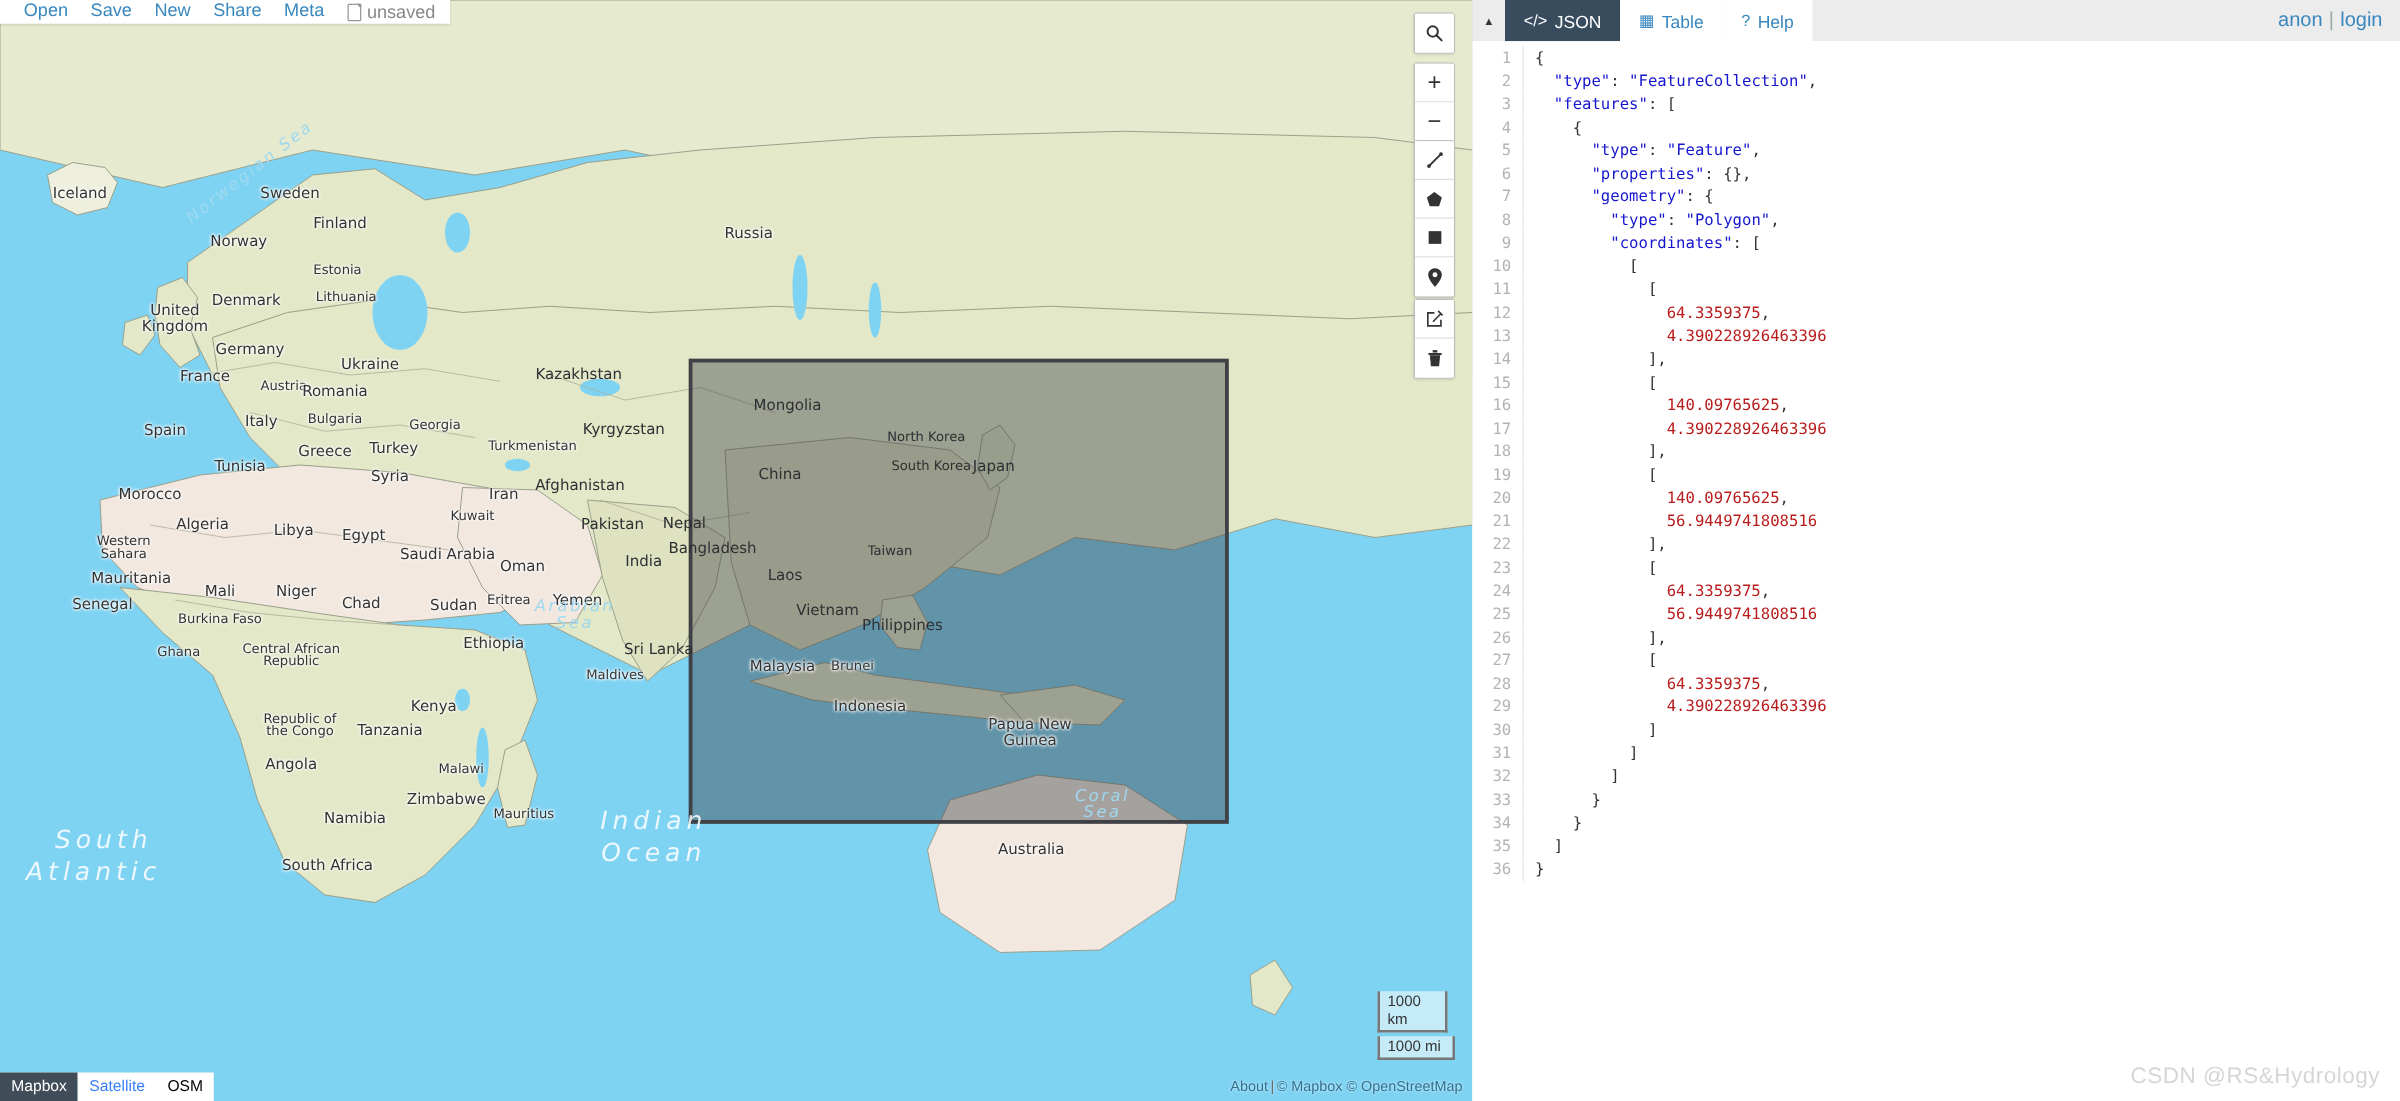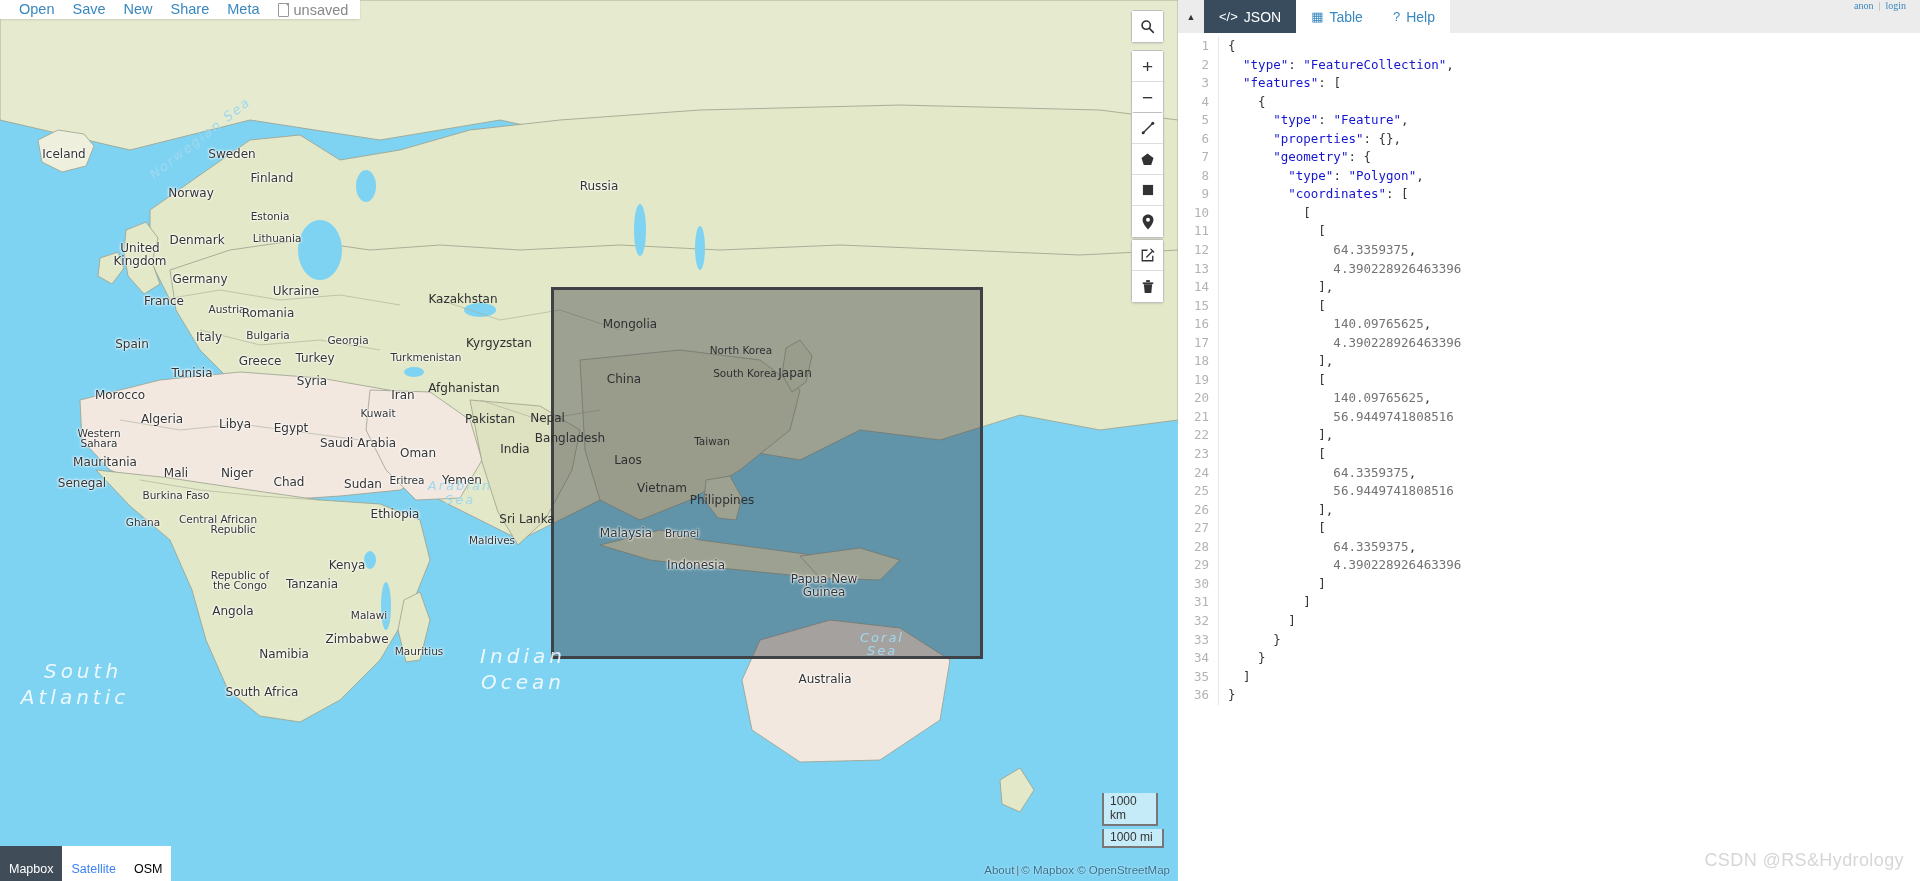--- a/index.html
+++ b/index.html
@@ -128,21 +128,21 @@
     text-shadow: 0 0 2px rgba(255,255,255,.8);
   }
   #attrib a { color:#31708f; text-decoration: none; cursor:pointer; }
   #attrib .sep { color:#666; padding: 0 2px; }
 
   
   #layers {
     position: absolute; left: 0; bottom: 0; z-index: 40;
     display: flex; background: #fff; font-size: 12.5px;
   }
-  #layers .ly { padding: 16px 9px 5px; cursor: pointer; }
+  #layers .ly { padding: 4px 9px 5px; cursor: pointer; }
   #layers .ly.active { background: #404c57; color: #fff; }
   #layers .ly.osm { color: #000000; }
   #layers .ly.sat { color: #3b82f6; }
 
   
   #data-pane {
     width: 742px; height: 881px;
     background: #fff;
     display: flex; flex-direction: column;
     position: relative;
@@ -158,22 +158,22 @@
   }
   .tab {
     display: flex; align-items: center; gap: 6px;
     padding: 0 15px; cursor: pointer;
     font-size: 14px; color: #3887be; background: #fff;
   }
   .tab.active { background: #384c5e; color: #fff; }
   .tab .tico { font-size: 13px; display:inline-block; }
   #tabbar .spacer { flex: 1; background: #ececec; }
   #userbox {
-    display:flex; padding: 0 14px;
-    font-size: 10px; color: #3887be; background: #ececec; font-family: Liberation Serif, serif;
+    display:flex; align-items:center; padding: 0 14px;
+    font-size: 16px; color: #3887be; background: #ececec;
   }
   #userbox span { cursor: pointer; }
   #userbox .bar { color:#9aa; padding: 0 5px; cursor: default; }
 
   
   #editor {
     flex: 1; overflow: hidden;
     background: #fff; position: relative;
     font-family: "DejaVu Sans Mono", monospace;
     font-size: 12.5px;
@@ -182,21 +182,21 @@
   }
   .crow { display: flex; height: 18.55px; }
   .gut {
     width: 40px; flex: 0 0 40px;
     text-align: right; padding-right: 9px;
     color: #b3b3b3; user-select: none;
   }
   .code { white-space: pre; color: #333; padding-left: 9px;
           border-left: 1px solid #e6e6e6; flex:1; }
   .k  { color: #1515cf; }     
-  .n  { color: #737373; margin-top: 25px; }        
+  .n  { color: #b91c1c; margin-top: 25px; }        
 
   #watermark {
     position: absolute; right: 16px; bottom: 10px;
     color: #d6d6d6; font-size: 18px; letter-spacing: .4px;
     font-family: "Liberation Sans", sans-serif;
     pointer-events: none; user-select: none;
   }
 </style>
 </head>
 <body>
@@ -329,21 +329,21 @@
         <div class="lbl md" style="left: 462px; top: 480px;">Yemen</div>
         <div class="lbl md inbox" style="left: 628px; top: 460px;">Laos</div>
         <div class="lbl sm inbox" style="left: 712px; top: 441px;">Taiwan</div>
         <div class="lbl sm" style="left: 176px; top: 495px;">Burkina Faso</div>
         <div class="lbl sea" style="left: 460px; top: 485px;">Arabian</div>
         <div class="lbl sea" style="left: 460px; top: 499px;">Sea</div>
         <div class="lbl md inbox" style="left: 662px; top: 488px;">Vietnam</div>
         <div class="lbl sm" style="left: 143px; top: 522px;">Ghana</div>
         <div class="lbl md" style="left: 395px; top: 514px;">Ethiopia</div>
         <div class="lbl md inbox" style="left: 722px; top: 500px;">Philippines</div>
-        <div class="lbl sm" style="left: 218px; top: 519px;">Central African</div>
+        <div class="lbl sm" style="left: 233px; top: 519px;">Central African</div>
         <div class="lbl sm" style="left: 233px; top: 529px;">Republic</div>
         <div class="lbl md inbox" style="left: 527px; top: 519px;">Sri Lanka</div>
         <div class="lbl md" style="left: 626px; top: 533px;">Malaysia</div>
         <div class="lbl sm" style="left: 682px; top: 533px;">Brunei</div>
         <div class="lbl sm" style="left: 240px; top: 575px;">Republic of</div>
         <div class="lbl sm" style="left: 240px; top: 585px;">the Congo</div>
         <div class="lbl sm" style="left: 492px; top: 540px;">Maldives</div>
         <div class="lbl md" style="left: 347px; top: 565px;">Kenya</div>
         <div class="lbl md" style="left: 696px; top: 565px;">Indonesia</div>
         <div class="lbl md" style="left: 824px; top: 579px;">Papua New</div>

